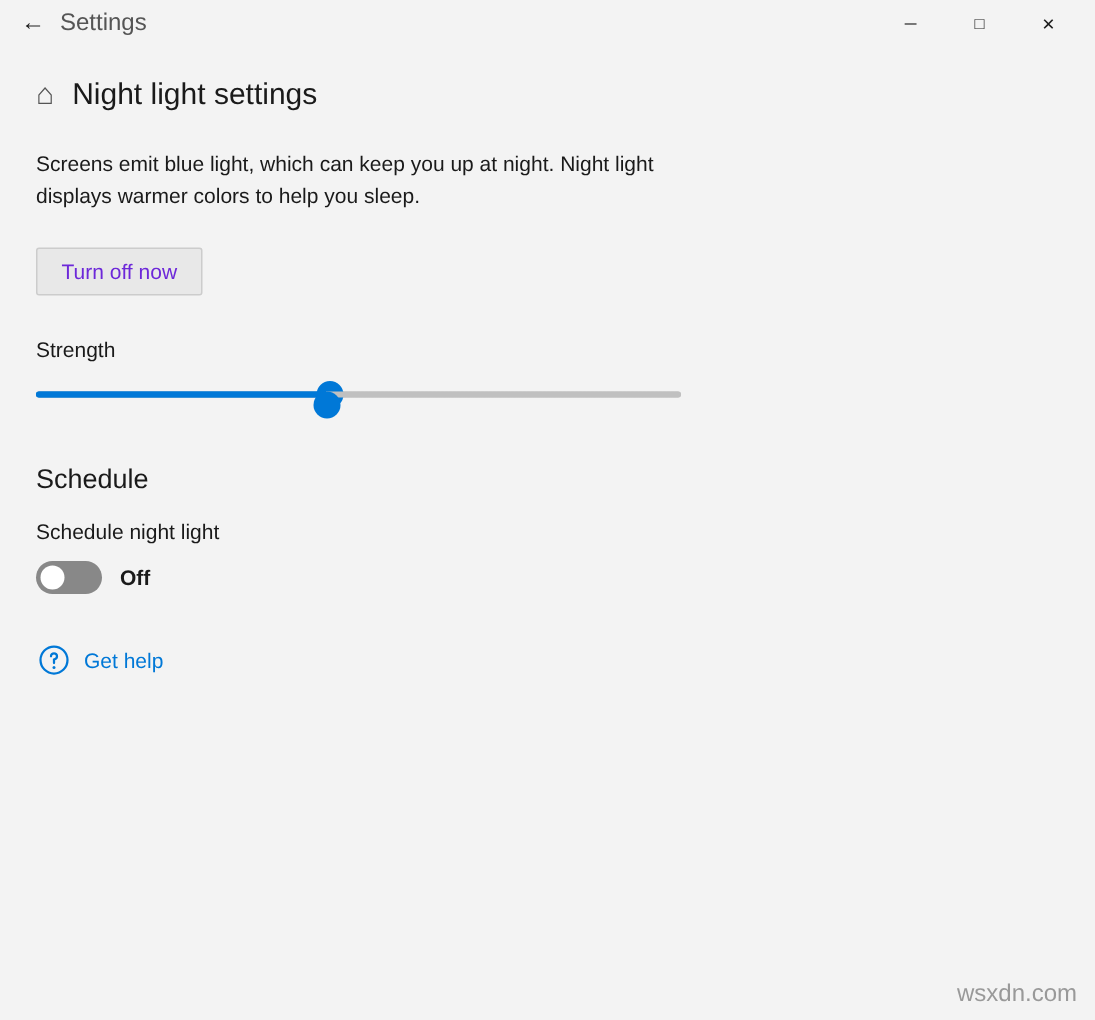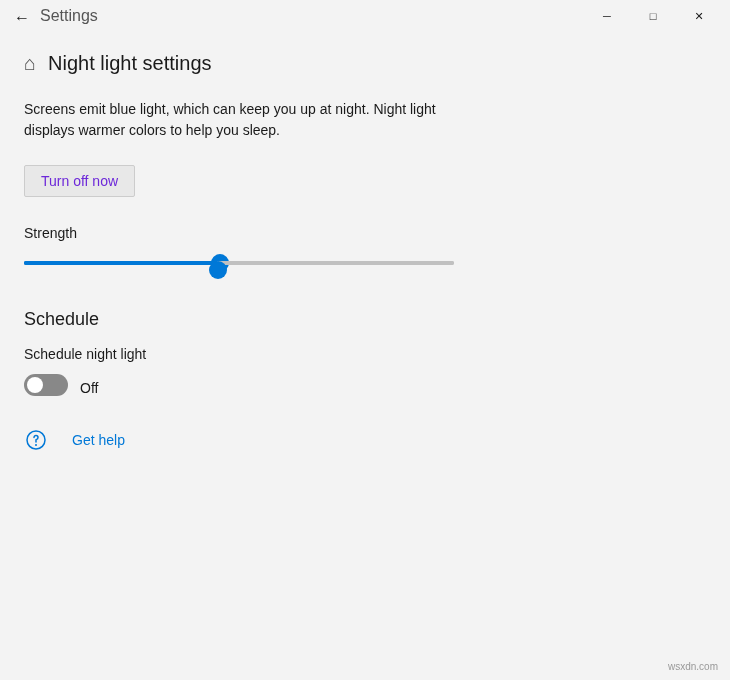--- a/index.html
+++ b/index.html
@@ -192,23 +192,24 @@
     }
 
     .schedule-label {
       font-size: 14px;
       color: #1a1a1a;
       margin-bottom: 12px;
     }
 
     .toggle-row {
       display: flex;
-      align-items: flex-end;
+      align-items: center;
       gap: 12px;
       margin-bottom: 32px;
+      font-weight: bold;
     }
 
     
     .toggle {
       position: relative;
       width: 44px;
       height: 22px;
       cursor: pointer;
     }
 
@@ -234,21 +235,21 @@
 
     .toggle-status {
       font-size: 14px;
       color: #1a1a1a;
     }
 
     
     .get-help-row {
       display: flex;
       align-items: center;
-      gap: 24px;
+      gap: 8px;
       cursor: pointer;
     }
 
     .help-icon {
       width: 24px;
       height: 24px;
       display: flex;
       align-items: center;
       justify-content: center;
       color: #0078d7;
@@ -260,21 +261,21 @@
       font-size: 14px;
       text-decoration: none;
       cursor: pointer;
     }
 
     
     .watermark {
       position: absolute;
       bottom: 8px;
       right: 12px;
-      font-size: 10px;
+      font-size: 16px;
       color: #999;
     }
   </style>
 </head>
 <body>
 
 <div class="titlebar">
   <div class="titlebar-back">
     <span>←</span>
   </div>

